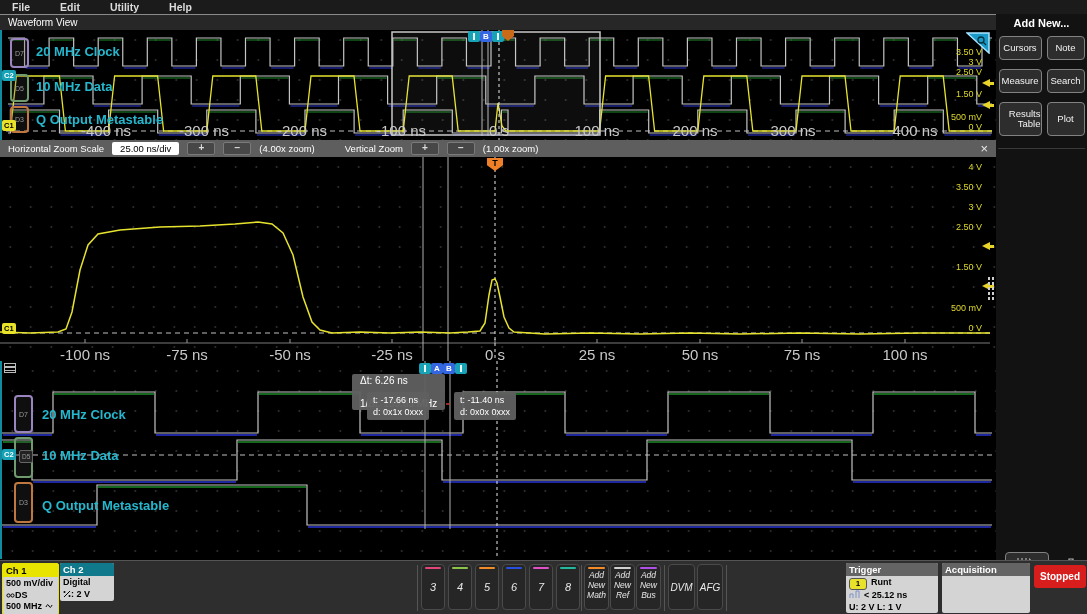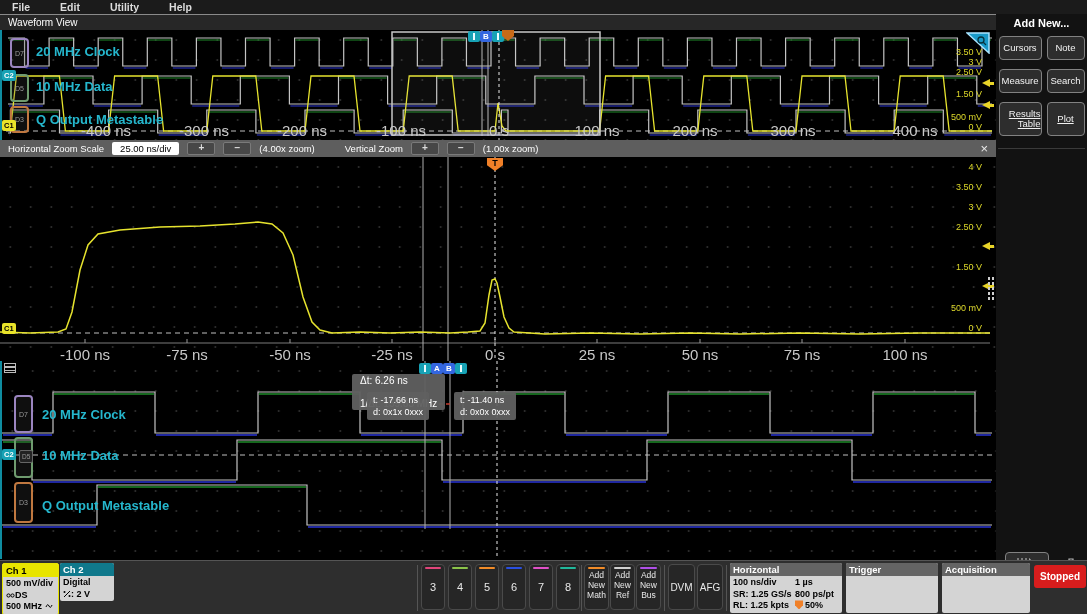--- a/index.html
+++ b/index.html
@@ -53,35 +53,35 @@
   .zb-btn{width:26px;height:11px;background:#474747;border:1px solid #7a7a7a;border-radius:2px;
           color:#ddd;font-size:10px;line-height:9px;text-align:center;font-weight:bold;}
   .zb-close{margin-left:auto;color:#e8e8e8;font-size:13px;line-height:13px;}
 
   
   .sidebar{left:996px;top:14px;width:91px;height:546px;background:#121212;box-sizing:border-box;padding-top:3px;}
   .sb-title{text-align:center;font-size:11px;font-weight:bold;color:#fff;margin-bottom:7px;}
   .sb-grid{display:grid;grid-template-columns:43px 38px;gap:9px 5px;justify-content:center;}
   .sb-btn{background:#2d2d2d;border:1px solid #828282;border-radius:4px;color:#f2f2f2;font-size:9.5px;
           text-align:right;display:flex;align-items:center;justify-content:center;height:22px;line-height:1.1;}
-  .sb-btn.tall{height:32px;text-decoration:underline;}
+  .sb-btn.tall{height:32px;}
   .sb-divider{height:1px;background:#3a3a3a;margin:12px 2px 0;}
   .sb-bottom{position:absolute;left:996px;top:552px;width:91px;display:flex;align-items:center;gap:14px;justify-content:center;}
   .sb-zoombtn{width:42px;height:26px;background:#2d2d2d;border:1px solid #828282;border-radius:4px;
               display:flex;align-items:center;justify-content:center;}
 
   
   .statusbar{left:0;top:560px;width:1087px;height:54px;background:#2e2e2e;border-top:1px solid #555;box-sizing:border-box;}
   .card{position:absolute;background:#d4d4d4;border-radius:2px;overflow:hidden;color:#000;}
   .card-h{height:13px;font-size:9.5px;font-weight:bold;padding:1px 3px 0;box-sizing:border-box;}
   .card-b{padding:1px 3px;font-size:9px;font-weight:600;line-height:1.3;}
   .gray-h{background:#646464;color:#fff;}
   .sep{position:absolute;width:1px;top:4px;height:46px;background:#555;}
   .num-btn{position:absolute;width:24px;height:46px;top:3px;background:#262626;border:1px solid #4a4a4a;
-           border-radius:4px;color:#e8e8e8;font-size:11px;display:flex;align-items:center;justify-content:center;box-sizing:border-box;}
+           border-radius:4px;color:#e8e8e8;font-size:11px;display:flex;align-items:center;justify-content:center;box-sizing:border-box;font-style:italic;}
   .stripe{position:absolute;top:2px;left:3px;right:3px;height:2px;border-radius:1px;}
   .addnew{font-size:8.5px;line-height:1.15;text-align:center;padding-top:6px;align-items:flex-start;}
   .badge1{display:inline-flex;width:16px;height:10px;background:#e8e32a;border:1px solid #555;color:#000;
           border-radius:3px;font-size:8px;font-weight:bold;align-items:center;justify-content:center;margin-right:4px;vertical-align:-1px;}
   .stopped{position:absolute;left:1034px;top:4px;width:52px;height:23px;background:#d81d1d;border-radius:3px;
            color:#fff;font-size:10px;font-weight:bold;display:flex;align-items:center;justify-content:center;}
   .hrow{display:grid;grid-template-columns:62px auto;}
   .pos-icon{display:inline-block;width:8px;height:9px;background:#f08028;
             clip-path:polygon(0 0,100% 0,100% 55%,50% 100%,0 55%);vertical-align:-1px;margin-right:2px;}
   .handle{left:987px;top:276px;width:8px;height:26px;background-image:radial-gradient(#cfcfcf 1px, transparent 1.3px);
@@ -479,40 +479,30 @@
 
   <div class="num-btn" style="left:668px;width:27px;font-size:10px">
       <span>DVM</span>
     </div>
   <div class="num-btn" style="left:697px;width:26px;font-size:10px">
       <span>AFG</span>
     </div>
 
   <div class="sep" style="left:726px"></div>
 
-  <div class="card" style="left:730px;top:2px;width:112px;height:50px">
-    <div class="card-h gray-h">Horizontal</div>
-    <div class="card-b">
-      <div class="hrow">
-          <span>100 ns/div</span>
-          <span>1 µs</span>
-        </div>
-      <div class="hrow">
-          <span>SR: 1.25 GS/s</span>
-          <span>800 ps/pt</span>
-        </div>
-      <div class="hrow">
-          <span>RL: 1.25 kpts</span>
-          <span><span class="pos-icon"></span><span>50%</span></span>
-        </div>
-    </div>
-  </div>
 
   <div class="card" style="left:846px;top:2px;width:92px;height:50px">
     <div class="card-h gray-h">Trigger</div>
+    <div class="card-b">
+      <div><span class="badge1">1</span><span>Runt</span></div>
+      <div><svg width="12" height="9" style="vertical-align:-1px;margin-right:3px">
+            <path d="M1 8V4h3v4M7 8V1h3v7" stroke="#7d92c8" fill="none"></path>
+          </svg><span>&lt; 25.12 ns</span></div>
+      <div>U: 2 V  L: 1 V</div>
+    </div>
   </div>
 
   <div class="card" style="left:942px;top:2px;width:88px;height:50px">
     <div class="card-h gray-h">Acquisition</div>
   </div>
 
   <div class="stopped">Stopped</div>
 </div>
 
 </body></html>

